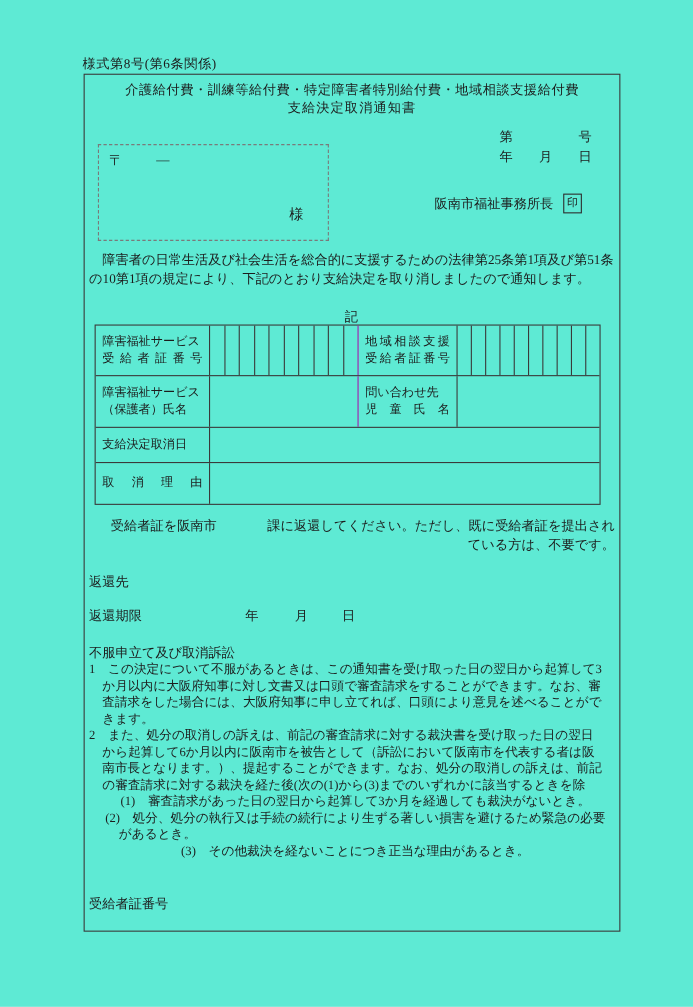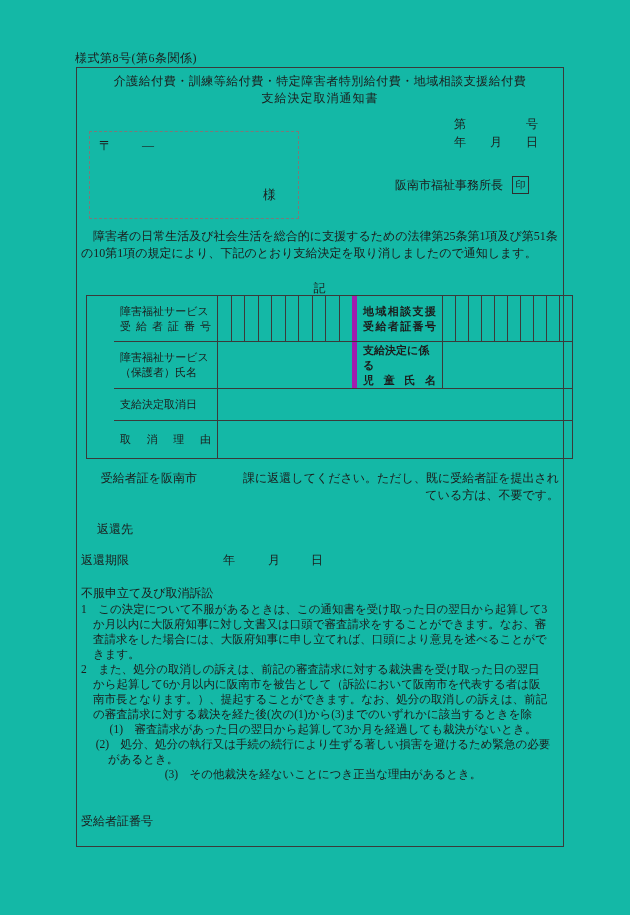--- a/index.html
+++ b/index.html
@@ -4,21 +4,21 @@
 <style>
   html,body{margin:0;padding:0;}
   body{
     background:#e8e8e8;
     font-family:"Liberation Serif","DejaVu Serif",serif;
     color:#1c1c1c;
   }
   .page{
     position:relative;
     width:630px;height:915px;
-    background:#14b8a6;
+    background:#5eead4;
     margin:0 auto;
     overflow:hidden;
     font-size:12px;
     line-height:1.35;
   }
   .abs{position:absolute;}
   .form-label{left:75px;top:50px;font-size:12px;letter-spacing:.5px;}
   .outer-box{
     left:76px;top:67px;width:486px;height:778px;
     border:1px solid #3a3a3a;
@@ -37,44 +37,44 @@
   .issuer-row{left:318px;top:108px;display:flex;align-items:center;gap:9px;}
   .seal{
     display:inline-block;border:1px solid #2e2e2e;
     width:15px;height:16px;line-height:16px;text-align:center;
     font-size:10px;
   }
   .intro{left:4px;top:160px;width:478px;}
   .intro div{line-height:17px;white-space:nowrap;}
   .ki{left:0;top:212px;width:100%;text-align:center;letter-spacing:1px;}
   
-  .main-table{left:9px;top:227px;width:458px;border:1px solid #3a3a3a;border-collapse:collapse;display:block;padding-left:27px;}
+  .main-table{left:9px;top:227px;width:458px;border:1px solid #3a3a3a;border-collapse:collapse;display:block;}
   .trow{display:flex;width:458px;box-sizing:border-box;}
   .trow + .trow{border-top:1px solid #3a3a3a;}
   .tcell{box-sizing:border-box;font-size:11px;}
   .lab{padding:4px 6px;display:flex;flex-direction:column;justify-content:center;}
   .lab div{line-height:15px;}
   .w-lab1{width:103px;}
   .w-cells1{width:135px;border-left:1px solid #3a3a3a;}
-  .w-lab2{width:90px;border-left:5px solid #a21caf;font-weight:bold;}
+  .w-lab2{width:90px;border-left:1px solid #a21caf;}
   .w-cells2{width:130px;border-left:1px solid #3a3a3a;}
   .w-wide{width:355px;border-left:1px solid #3a3a3a;}
   .spread{text-align:justify;text-align-last:justify;}
   .digits{display:flex;}
   .digit{flex:1;}
   .digit + .digit{border-left:1px solid #3a3a3a;}
   .r1{height:45px;}
   .r2{height:47px;}
   .r3{height:32px;}
   .r4{height:38px;}
   
   .retnotice{left:4px;top:402px;width:478px;}
   .retnotice div{line-height:17px;white-space:nowrap;text-align:right;}
   .blank-gap{display:inline-block;width:46px;}
-  .retto{left:20px;top:453px;}
+  .retto{left:4px;top:453px;}
   .deadline-row{left:4px;top:484px;width:260px;}
   .deadline-row .yl{position:absolute;left:142px;top:0;}
   .deadline-row .ml{position:absolute;left:187px;top:0;}
   .deadline-row .dl{position:absolute;left:230px;top:0;}
   .appeal-h{left:4px;top:517px;}
   .legal{left:4px;top:534px;width:480px;font-size:11.5px;}
   .legal div{line-height:15px;white-space:nowrap;}
   .indent1{margin-left:12px;}
   .sub{margin-left:4px;text-align:center;}
   .sub-cont{margin-left:27px;}
@@ -156,21 +156,21 @@
         </div>
       </div>
 
       <div class="trow r2">
         <div class="tcell lab w-lab1">
           <div>障害福祉サービス</div>
           <div>（保護者）氏名</div>
         </div>
         <div class="tcell w-cells1"></div>
         <div class="tcell lab w-lab2">
-          <div>支給決定に係る</div>
+          <div>問い合わせ先</div>
           <div class="spread">児童氏名</div>
         </div>
         <div class="tcell w-cells2"></div>
       </div>
 
       <div class="trow r3">
         <div class="tcell lab w-lab1">
           <div>支給決定取消日</div>
         </div>
         <div class="tcell w-wide"></div>

